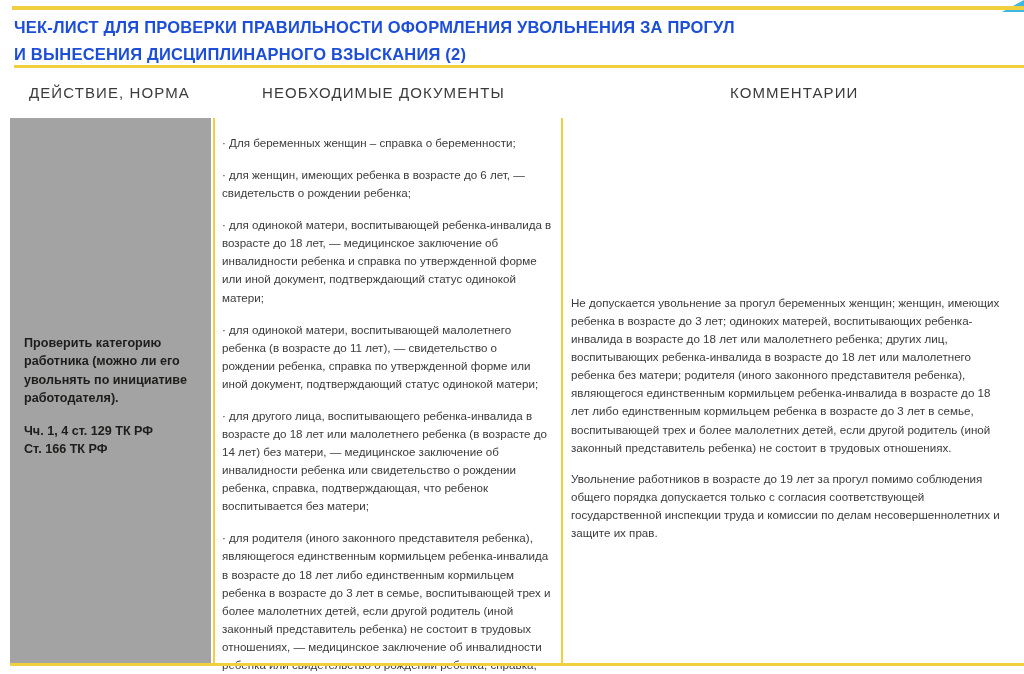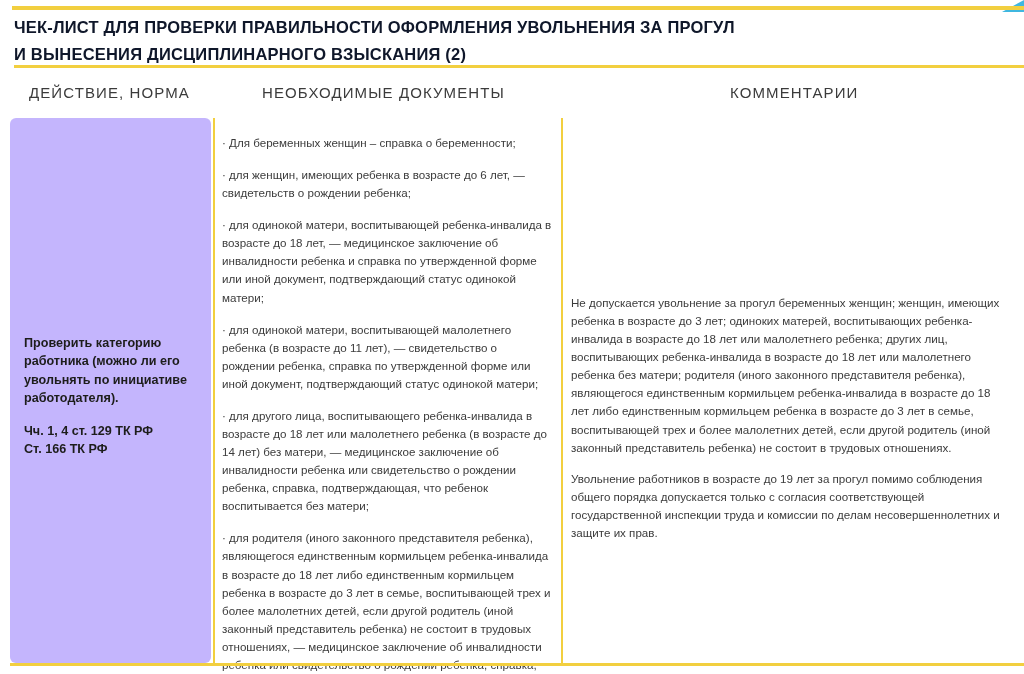--- a/index.html
+++ b/index.html
@@ -35,21 +35,21 @@
     height: 4px;
     background: #f2cf3f;
   }
 
   
   .doc-title {
     position: absolute;
     left: 14px;
     top: 14px;
     width: 900px;
-    color: #0f172a;
+    color: #1d4ed8;
     font-size: 16.5px;
     font-weight: bold;
     letter-spacing: 0.2px;
     line-height: 1.62;
     text-transform: uppercase;
   }
   .doc-title .tline { display: block; white-space: nowrap; }
 
   
   .title-rule {
@@ -90,24 +90,23 @@
     height: 548px;
   }
 
   
   .cell-action {
     position: absolute;
     left: 10px;
     top: 0px;
     width: 201px;
     height: 545px;
-    background: #c4b5fd;
+    background: #a3a3a3;
     box-sizing: border-box;
     padding: 0 14px;
-    border-radius: 6px;
   }
   .action-inner {
     position: absolute;
     left: 14px;
     right: 12px;
     top: 216px;
   }
   .action-title {
     color: #1d1d1b;
     font-size: 12.6px;

